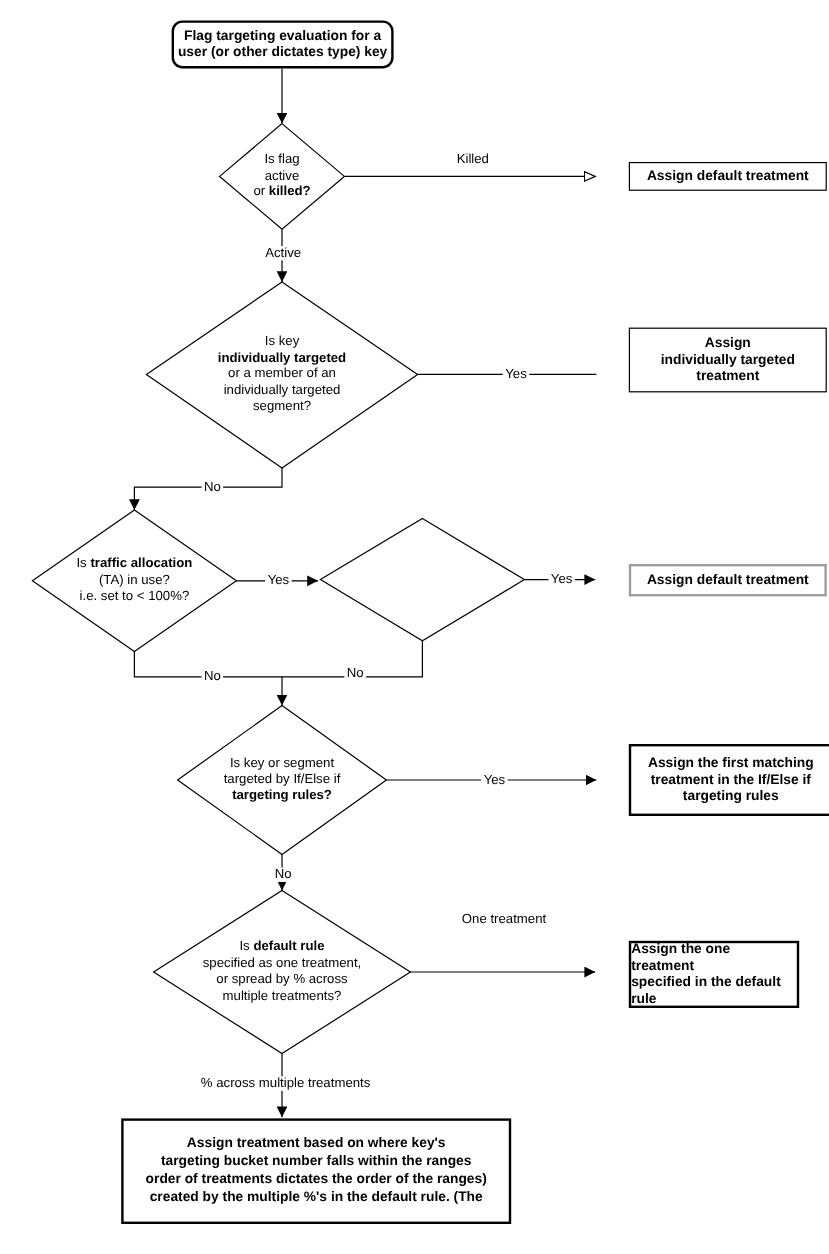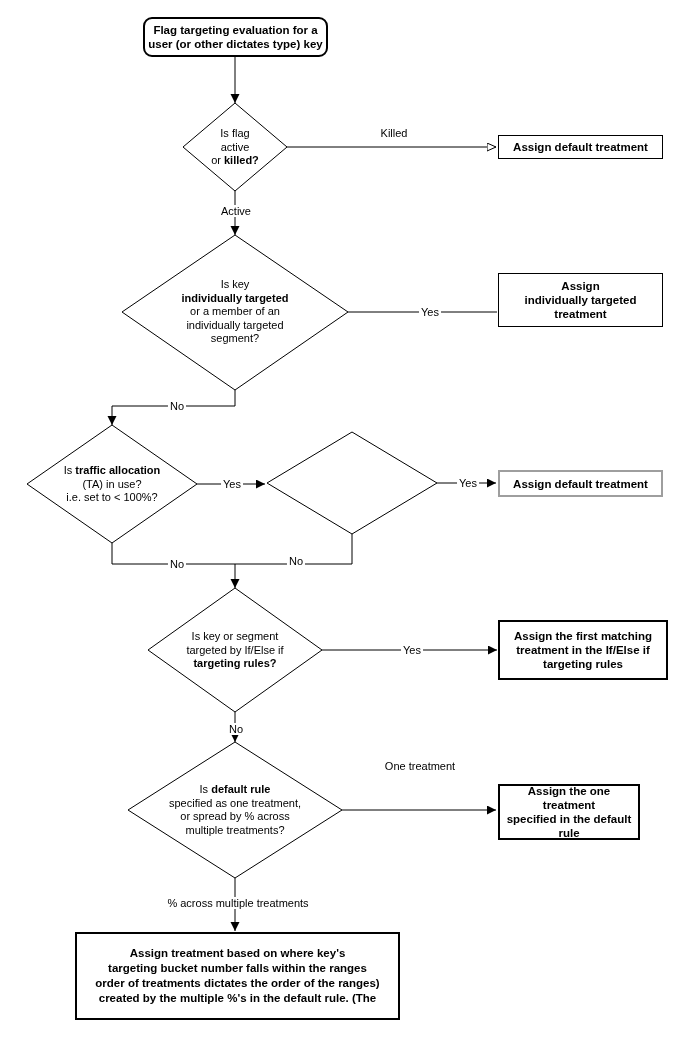--- a/index.html
+++ b/index.html
@@ -3,25 +3,25 @@
 <meta charset="utf-8">
 <style>
   html,body{margin:0;padding:0;background:#fff;}
   .stage{
     position:relative;width:691px;height:1045px;background:#ffffff;
     font-family:"Liberation Sans",sans-serif;color:#000;overflow:hidden;
   }
   .layer{position:absolute;left:0;top:0;width:691px;height:1045px;}
   .node{
     position:absolute;display:flex;flex-direction:column;justify-content:center;
-    align-items:center;text-align:center;background:#fff;box-sizing:border-box;
+    align-items:center;background:#fff;box-sizing:border-box;
     font-size:11px;line-height:13px;
   }
   .rounded{border:2px solid #000;border-radius:9px;font-weight:bold;font-size:11.5px;line-height:14px;}
-  .box{border:1px solid #000;font-weight:bold;font-size:11.5px;line-height:14px;}
+  .box{border:1px solid #000;font-weight:bold;font-size:11.5px;line-height:14px;margin-left:26px;}
   .box.thick{border-width:2px;}
   .box.gray{border:2px solid #9e9e9e;}
   .dtext{
     position:absolute;transform:translate(-50%,-50%);text-align:center;
     font-size:11px;line-height:13.5px;pointer-events:none;
   }
   .b{font-weight:bold;}
   .line{display:block;}
   .elabel{
     position:absolute;transform:translate(-50%,-50%);font-size:11px;line-height:12px;

